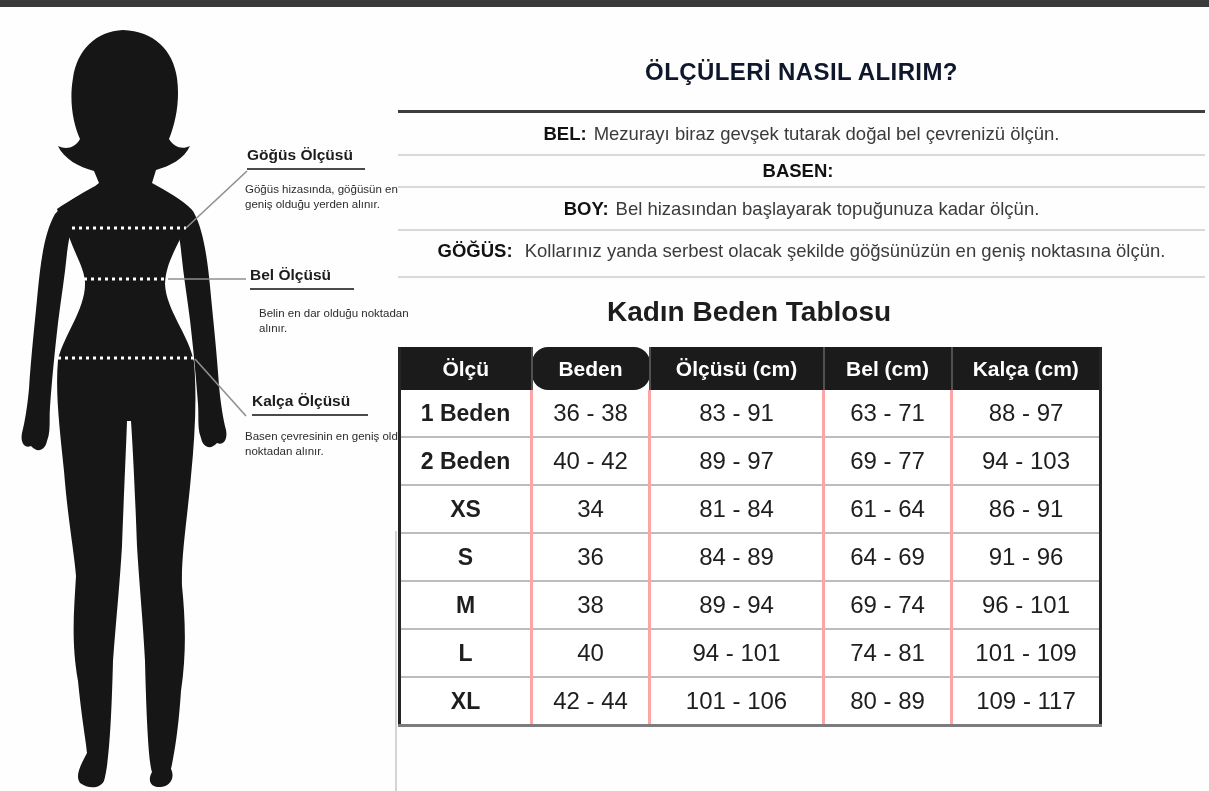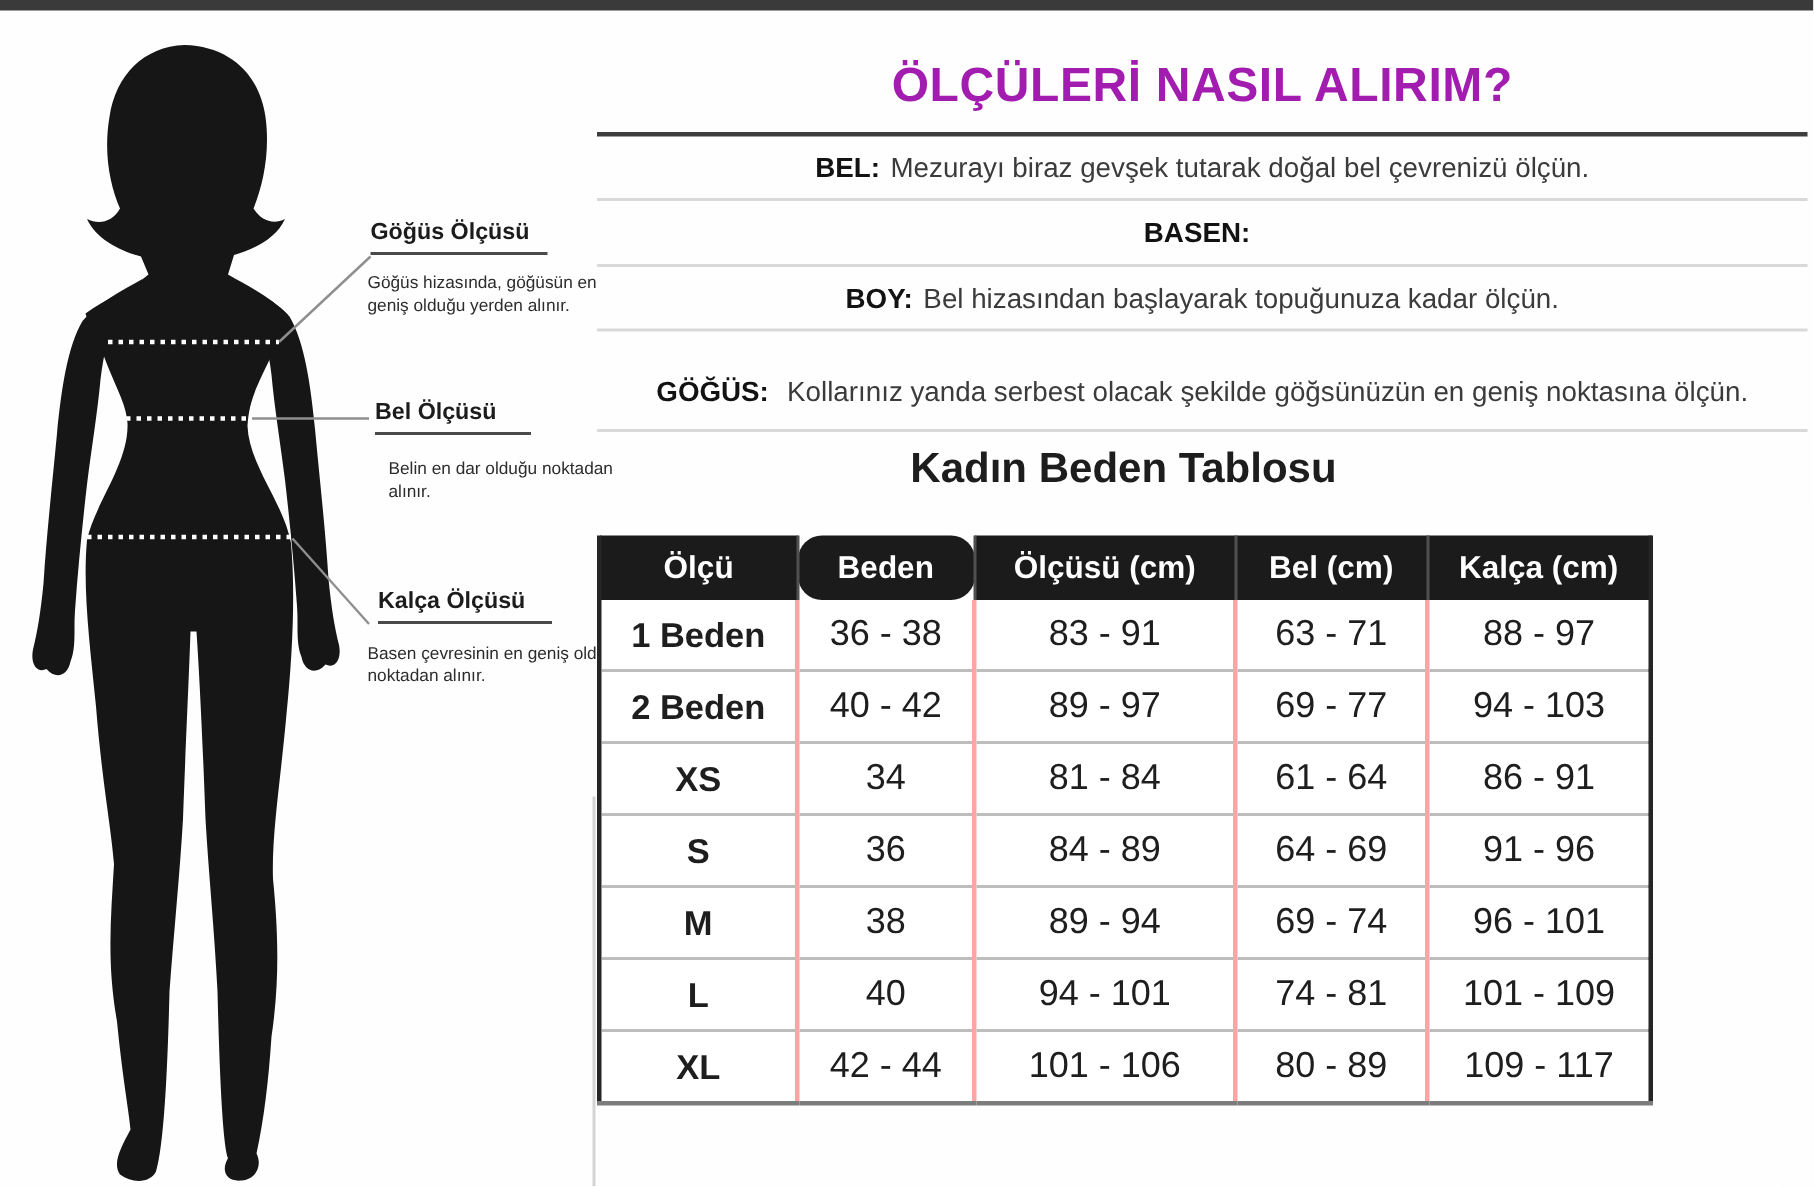--- a/index.html
+++ b/index.html
@@ -22,40 +22,40 @@
   .chest-label{left:247px;top:146px;width:118px;}
   .chest-desc{left:245px;top:182px;width:158px;}
   .waist-label{left:250px;top:266px;width:104px;}
   .waist-desc{left:259px;top:306px;width:180px;}
   .hip-label{left:252px;top:392px;width:116px;}
   .hip-desc{left:245px;top:429px;width:176px;}
 
   
   .right{position:absolute;left:398px;top:34px;width:807px;}
   .page-title{
-    margin:0;text-align:center;font-size:32px;font-weight:800;letter-spacing:.4px;
-    color:#a21caf;line-height:44px;
+    margin:16px;text-align:center;font-size:24px;font-weight:800;letter-spacing:.4px;
+    color:#0f172a;line-height:44px;
   }
   .rule-dark{border:0;border-top:3px solid #3d3d3d;margin:10px 0 0 0;}
   .instr{
     box-sizing:border-box;display:flex;align-items:center;justify-content:center;
     text-align:center;border-bottom:2px solid #d9d9d9;
     font-size:18.5px;color:#3b3b3b;padding:2px 8px;
   }
   .instr .ilabel{font-weight:700;color:#121212;white-space:nowrap;margin-right:7px;}
   .instr.h43{height:43px;}
-  .instr.h44{height:44px;}
-  .instr.h55{height:47px;line-height:1.45;display:block;padding-top:7px;margin-top:20px;}
+  .instr.h44{height:32px;}
+  .instr.h55{height:47px;line-height:1.45;display:block;padding-top:7px;}
 
   .table-title{
     position:absolute;left:398px;top:296px;width:702px;margin:0;text-align:center;
     font-size:28px;font-weight:800;color:#1d1d1d;
   }
   .size-table{
-    position:absolute;left:398px;top:357px;border-collapse:collapse;table-layout:fixed;
+    position:absolute;left:398px;top:347px;border-collapse:collapse;table-layout:fixed;
     border-left:3px solid #252525;border-right:3px solid #252525;
   }
   .size-table th{
     background:#1b1b1b;color:#ffffff;font-size:21px;font-weight:700;height:41px;
     border-left:2px solid #505050;
   }
   .size-table th:first-child{border-left:none;}
   .size-table td{
     height:44px;text-align:center;font-size:24px;color:#1e1e1e;background:#ffffff;
     border-left:3px solid #fca5a5;border-bottom:2px solid #bdbdbd;

